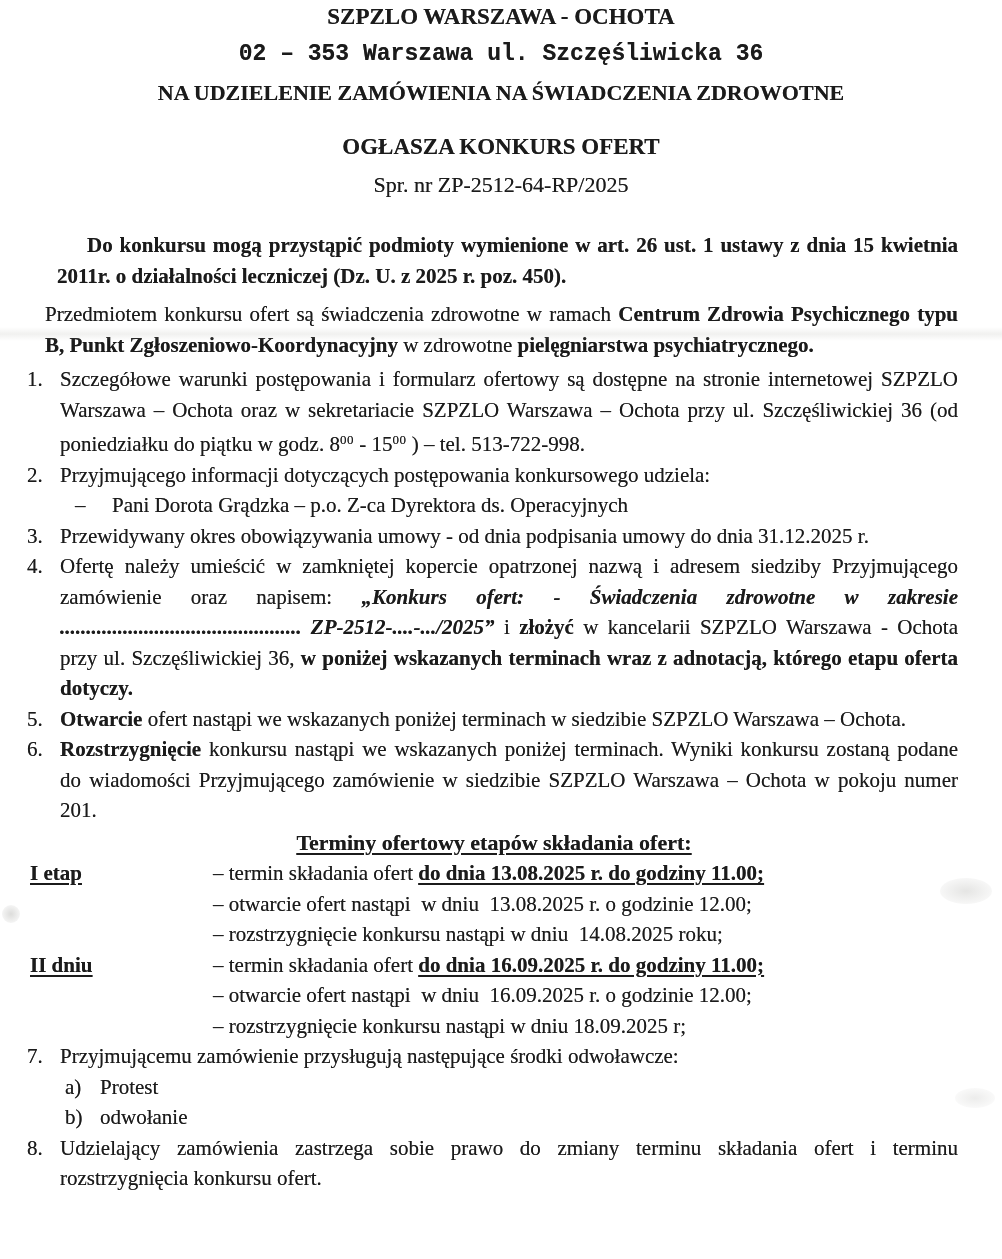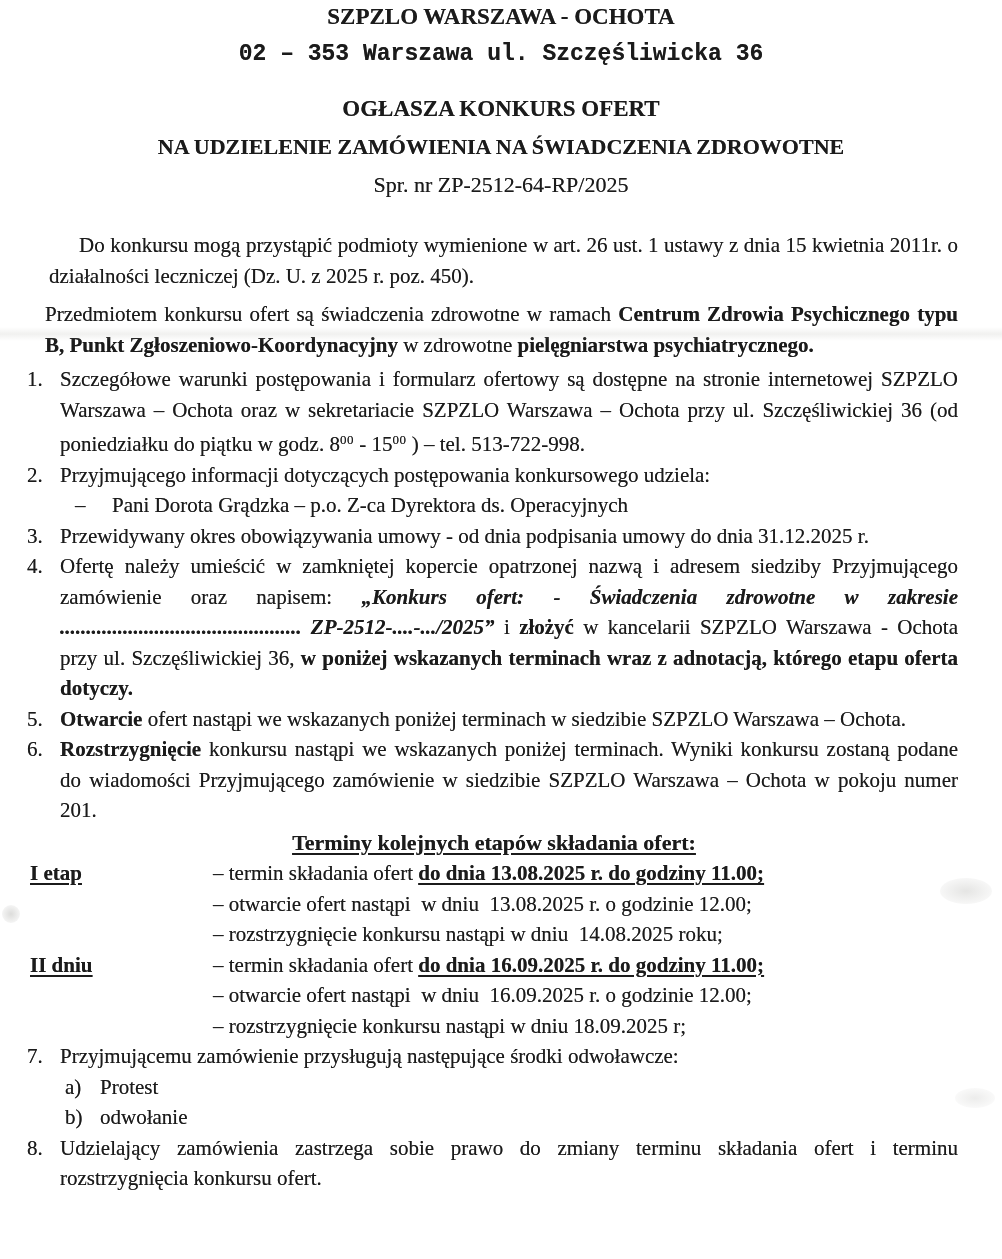--- a/index.html
+++ b/index.html
@@ -24,21 +24,21 @@
     background:radial-gradient(ellipse,rgba(150,150,145,0.18),rgba(150,150,145,0));}
 
   .hdr{text-align:center;font-weight:700;}
   .h1{padding-top:3px;font-size:23px;line-height:27px;}
   .h2{margin-top:11px;font-size:23px;line-height:27px;font-family:Liberation Mono, monospace;}
   .h3{margin-top:27px;font-size:23px;line-height:27px;}
   .h4{margin-top:11px;font-size:22px;line-height:27px;}
   .h5{margin-top:12px;font-size:22px;line-height:25px;font-weight:400;}
 
   .content{padding:0 44px 0 45px;font-size:21px;}
-  .p1{margin:33px 0 0 4px;line-height:31px;text-align:justify;text-indent:30px;}
+  .p1{margin:33px 0 0 12px;line-height:31px;text-align:justify;text-indent:30px;font-weight:bold;}
   .p2{margin:7px 0 0 0;line-height:31px;text-align:justify;}
 
   .list{margin-top:3px;line-height:30.5px;}
   .li{position:relative;padding-left:15px;text-align:justify;}
   .num{position:absolute;left:-18px;top:0;text-align:left;}
   .sub-dash{position:relative;padding-left:52px;text-align:left;}
   .sub-dash .dash{position:absolute;left:15px;top:0;}
   .sub-ab{position:relative;padding-left:40px;text-align:left;}
   .sub-ab .ablab{position:absolute;left:5px;top:0;}
 
@@ -57,22 +57,22 @@
 <body>
 
 <div class="page">
   <div class="scan-band"></div>
   <div class="smudge1"></div>
   <div class="smudge2"></div>
   <div class="smudge3"></div>
 
   <div class="hdr h1">SZPZLO WARSZAWA - OCHOTA</div>
   <div class="hdr h2">02 – 353 Warszawa ul. Szczęśliwicka 36</div>
+  <div class="hdr h4">NA UDZIELENIE ZAMÓWIENIA NA ŚWIADCZENIA ZDROWOTNE</div>
   <div class="hdr h3">OGŁASZA KONKURS OFERT</div>
-  <div class="hdr h4">NA UDZIELENIE ZAMÓWIENIA NA ŚWIADCZENIA ZDROWOTNE</div>
   <div class="hdr h5">Spr. nr ZP-2512-64-RP/2025</div>
 
   <div class="content">
 
     <p class="p1">Do konkursu mogą przystąpić podmioty wymienione w art. 26 ust. 1 ustawy z dnia 15 kwietnia 2011r. o działalności leczniczej (Dz. U. z 2025 r. poz. 450).</p>
 
     <p class="p2"><span>Przedmiotem konkursu ofert są świadczenia zdrowotne w ramach </span><b>Centrum Zdrowia Psychicznego typu B, Punkt Zgłoszeniowo-Koordynacyjny</b><span> w zdrowotne </span><b>pielęgniarstwa psychiatrycznego.</b></p>
 
     <div class="list">
 
@@ -97,21 +97,21 @@
 
       <div class="li">
         <span class="num">5.</span><b>Otwarcie</b><span> ofert nastąpi we wskazanych poniżej terminach w siedzibie SZPZLO Warszawa – Ochota.</span>
       </div>
 
       <div class="li">
         <span class="num">6.</span><b>Rozstrzygnięcie</b><span> konkursu nastąpi we wskazanych poniżej terminach. Wyniki konkursu zostaną podane do wiadomości Przyjmującego zamówienie w siedzibie SZPZLO Warszawa – Ochota w pokoju numer 201.</span>
       </div>
 
       <div class="terminy">
-        <div class="t-title u">Terminy kolejnych etapów składania ofert:</div>
+        <div class="t-title u">Terminy ofertowy etapów składania ofert:</div>
 
         <div class="t-row">
           <span class="t-label u">I etap</span><span class="t-line">– termin składania ofert </span><span class="b u t-line">do dnia 13.08.2025 r. do godziny 11.00;</span>
         </div>
         <div class="t-row">
           <span class="t-line">– otwarcie ofert nastąpi  w dniu  13.08.2025 r. o godzinie 12.00;</span>
         </div>
         <div class="t-row">
           <span class="t-line">– rozstrzygnięcie konkursu nastąpi w dniu  14.08.2025 roku;</span>
         </div>

